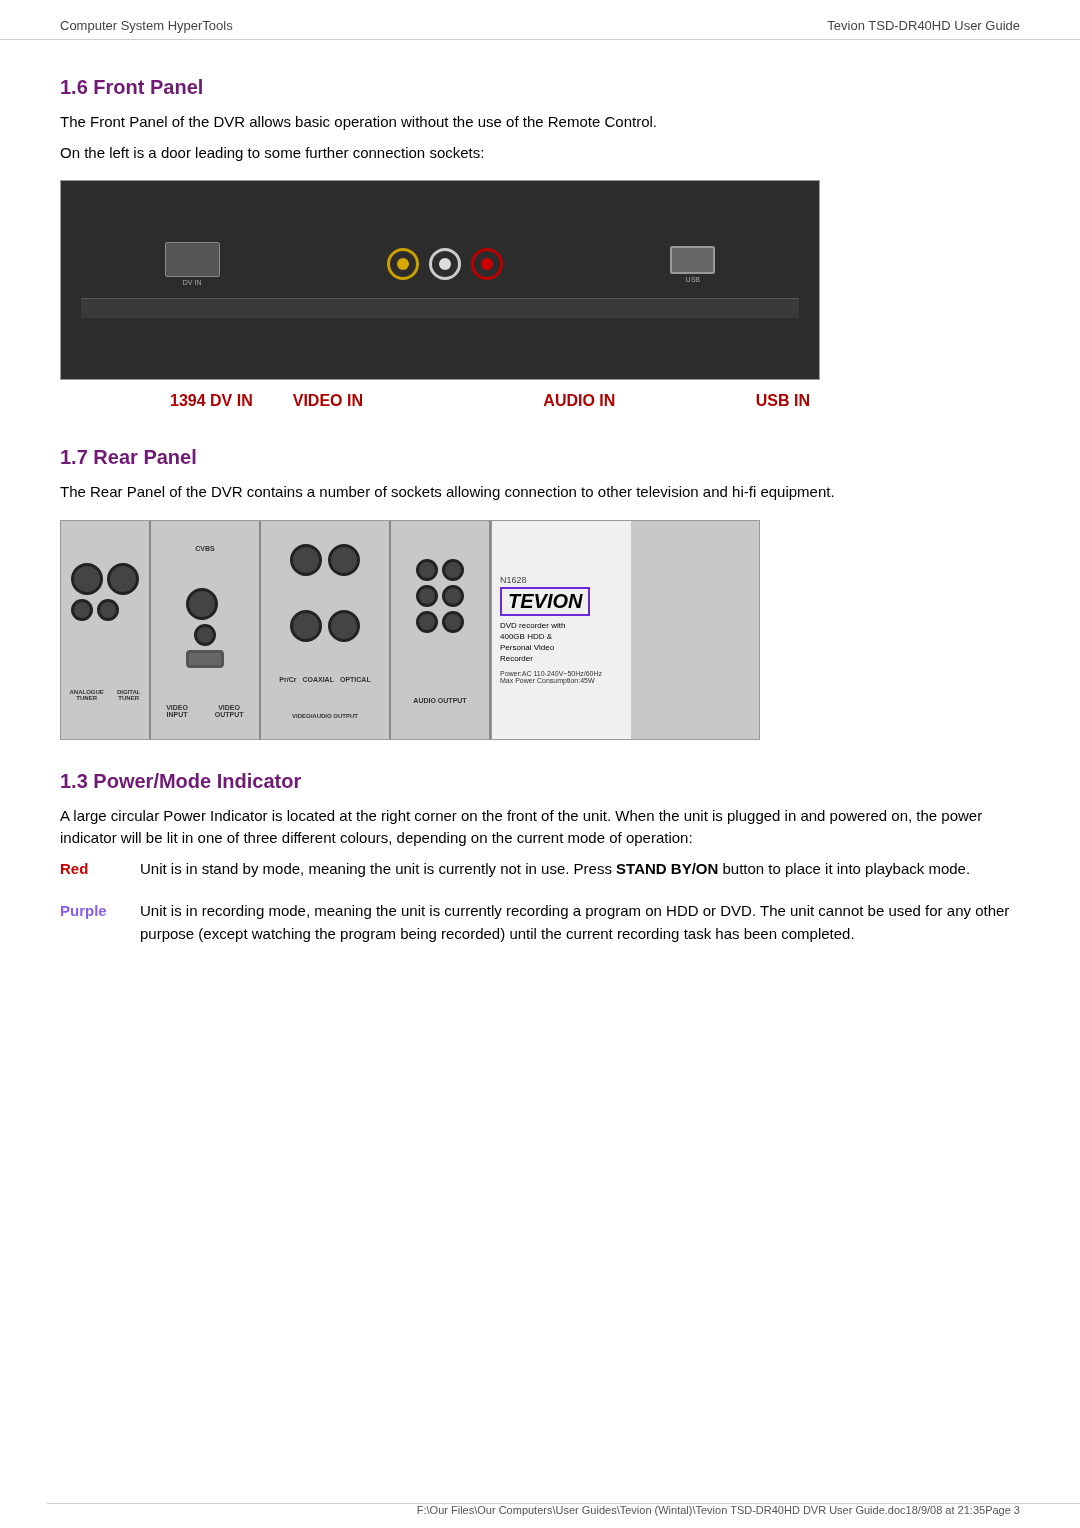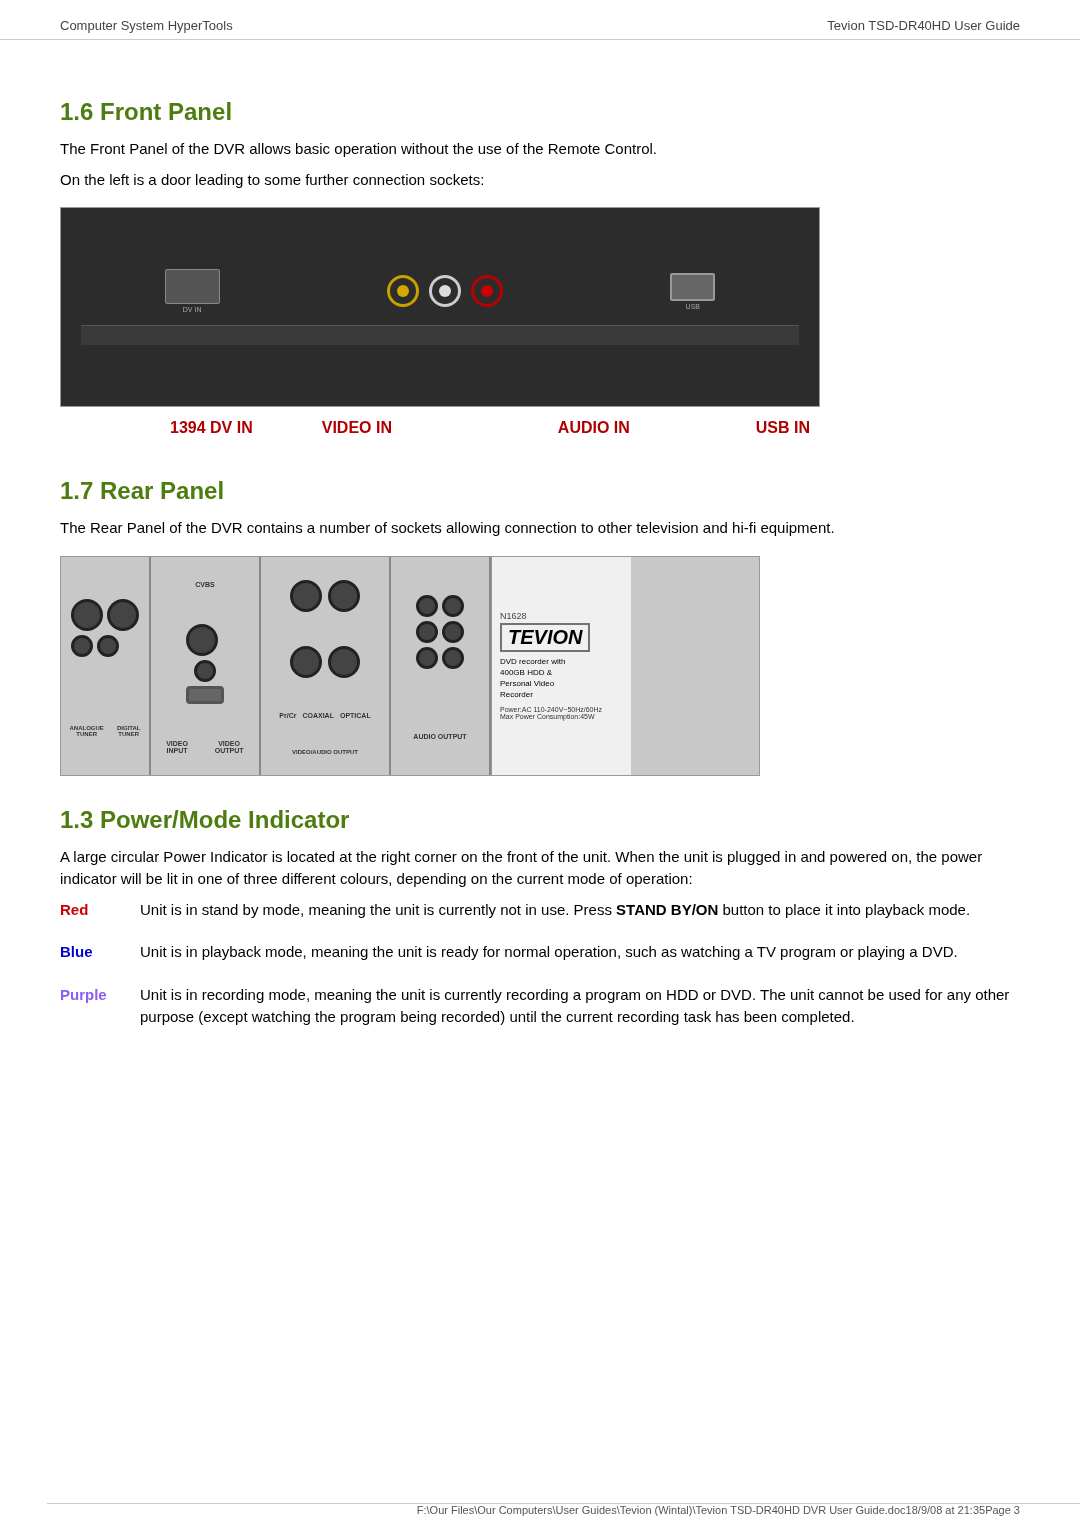--- a/index.html
+++ b/index.html
@@ -22,25 +22,25 @@
       color: #444;
       border-bottom: 1px solid #ccc;
       gap: 48px;
     }
 
     .page-content {
       padding: 30px 60px 60px 60px;
     }
 
     .section-heading {
-      font-size: 24px;
+      font-size: 20px;
       font-weight: bold;
-      color: #4d7c0f;
+      color: #701a75;
       margin-bottom: 12px;
-      margin-top: 28px;
+      margin-top: 6px;
     }
 
     .body-text {
       font-size: 15px;
       line-height: 1.5;
       margin-bottom: 8px;
       color: #000;
     }
 
     .front-panel-image-container {
@@ -76,21 +76,20 @@
     .rca-white .rca-inner { background: #ddd; }
 
     .rca-red { border-color: #b00; }
     .rca-red .rca-inner { background: #cc0000; }
 
     .labels-row {
       display: flex;
       width: 760px;
       padding: 4px 0 12px 0;
       align-items: center;
-      gap: 21px;
     }
 
     .label-col {
       text-align: center;
       font-weight: bold;
       color: #b00000;
       font-size: 16px;
     }
 
     .rear-panel-image-container {
@@ -312,21 +311,21 @@
             <div style="font-size:7px;color:#aaa;text-align:center;margin-top:2px;">USB</div>
           </div>
         </div>
 
         <div class="fp-bottom-strip"></div>
       </div>
     </div>
 
     <div class="labels-row">
       <span class="label-col" style="margin-left:110px; margin-right:40px;">1394 DV IN</span>
-      <span class="label-col" style="margin-right:40px;margin-left:8px;">VIDEO IN</span>
+      <span class="label-col" style="margin-right:40px;">VIDEO IN</span>
       <span class="label-col" style="margin-right:0;flex:1;">AUDIO IN</span>
       <span class="label-col" style="margin-left:auto;margin-right:10px;">USB IN</span>
     </div>
   </div>
 
   <div class="section-rear-panel section-divider">
     <h2 class="section-heading">
       <span>1.7  Rear Panel</span>
     </h2>
     <p class="body-text">The Rear Panel of the DVR contains a number of sockets allowing connection to other television and hi-fi equipment.</p>
@@ -389,21 +388,21 @@
             <div class="rp-circ dark small"></div>
             <div class="rp-circ dark small"></div>
             <div class="rp-circ dark small"></div>
           </div>
           <span class="rp-seg-label" style="margin-top:4px;">AUDIO OUTPUT</span>
         </div>
 
         <div class="tevion-box">
           <span style="font-size:9px;color:#444;margin-bottom:2px;">N1628</span>
           <div style="display:flex;align-items:center;gap:4px;margin-bottom:4px;">
-            <span style="font-size:20px;font-weight:bold;color:#000;font-style:italic;border:2px solid #737373;padding:1px 6px;">
+            <span style="font-size:20px;font-weight:bold;color:#000;font-style:italic;border:2px solid #6d28d9;padding:1px 6px;">
               <span>TEVION</span>
             </span>
           </div>
           <div class="tevion-desc">
             <span>DVD recorder with<br>400GB HDD &amp;<br>Personal Video<br>Recorder</span>
           </div>
           <div style="font-size:7px;color:#333;margin-top:6px;">
             Power:AC 110-240V~50Hz/60Hz<br>Max Power Consumption:45W
           </div>
         </div>
@@ -420,26 +419,20 @@
 
     <div class="indicator-table">
 
       <div class="indicator-row">
         <span class="indicator-color-label red">Red</span>
         <span class="indicator-desc">
           Unit is in stand by mode, meaning the unit is currently not in use. Press <strong>STAND BY/ON</strong> button to place it into playback mode.
         </span>
       </div>
 
-      <div class="indicator-row">
-        <span class="indicator-color-label blue">Blue</span>
-        <span class="indicator-desc">
-          Unit is in playback mode, meaning the unit is ready for normal operation, such as watching a TV program or playing a DVD.
-        </span>
-      </div>
 
       <div class="indicator-row">
         <span class="indicator-color-label purple">Purple</span>
         <span class="indicator-desc">
           Unit is in recording mode, meaning the unit is currently recording a program on HDD or DVD. The unit cannot be used for any other purpose (except watching the program being recorded) until the current recording task has been completed.
         </span>
       </div>
 
     </div>
   </div>

